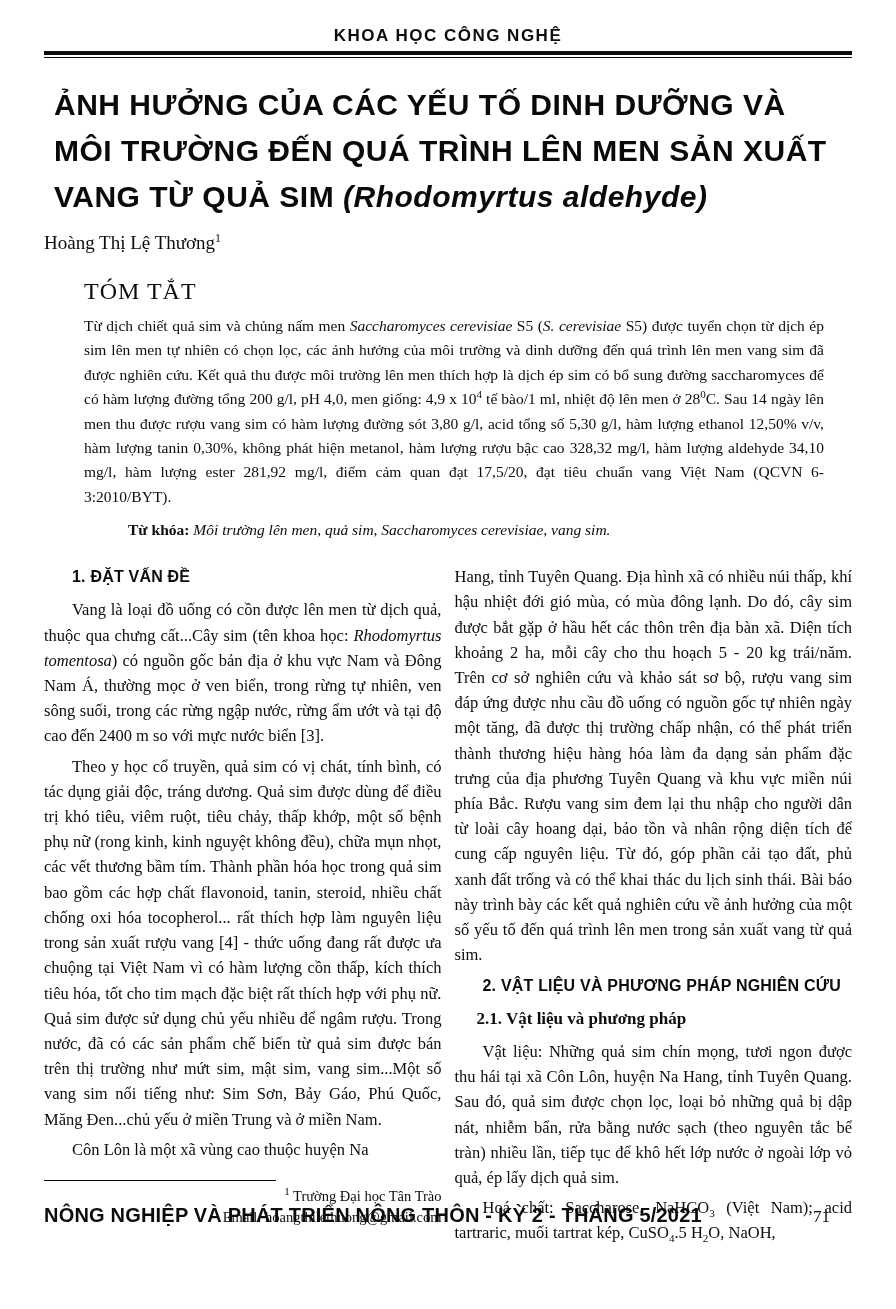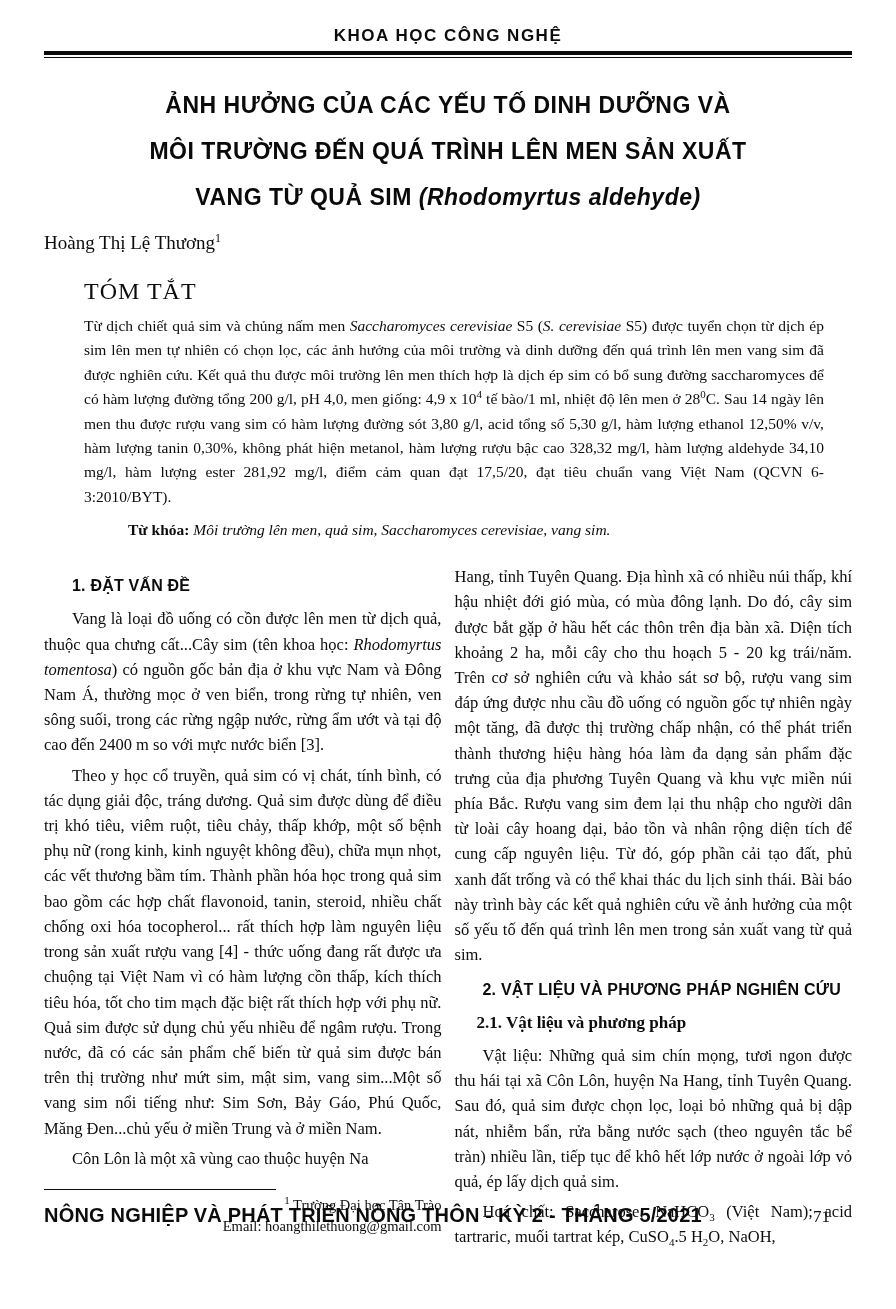--- a/index.html
+++ b/index.html
@@ -25,24 +25,24 @@
   }
   .double-rule {
     margin-top: 5px;
     height: 2px;
     border-top: 4px solid #0c0c0c;
     border-bottom: 1.5px solid #0c0c0c;
   }
   
   .article-title {
     margin: 24px 10px 0 10px;
-    text-align: center;
+    text-align: left;
     font-family: "Liberation Sans", sans-serif;
     font-weight: bold;
-    font-size: 23px;
+    font-size: 30px;
     line-height: 46px;
     letter-spacing: 0.5px;
     color: #0a0a0a;
   }
   .article-title .sci-name { font-style: italic; }
   .author-line {
     margin-top: 12px;
     text-align: left;
     font-size: 19px;
     padding-right: 4px;
@@ -79,21 +79,21 @@
     line-height: 25.2px;
     text-align: justify;
   }
   .col p { margin: 0 0 5px 0; text-indent: 28px; }
   .col p.continuation { text-indent: 0; }
   .h-sans {
     font-family: "Liberation Sans", sans-serif;
     font-weight: bold;
     font-size: 16px;
     letter-spacing: 0.2px;
-    margin: 9px 0 8px 0;
+    margin: 0 0 8px 0;
     text-indent: 28px;
   }
   .h-serif {
     font-weight: bold;
     font-size: 17px;
     margin: 2px 0 8px 0;
     text-indent: 22px;
   }
   sup { font-size: 11px; vertical-align: super; line-height: 0; }
   sub { font-size: 11px; vertical-align: sub; line-height: 0; }

